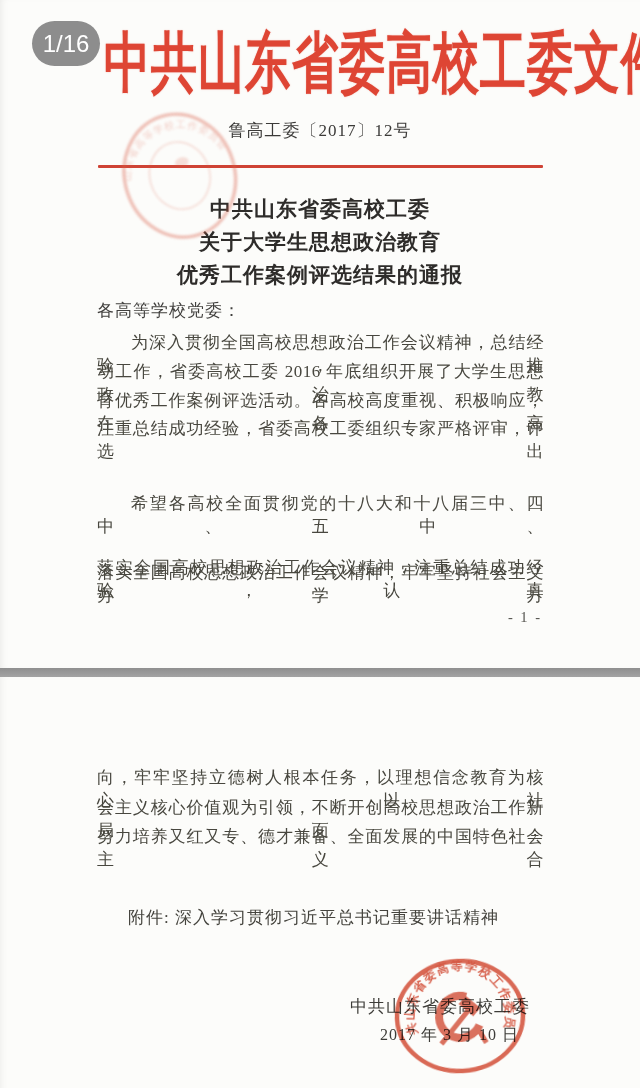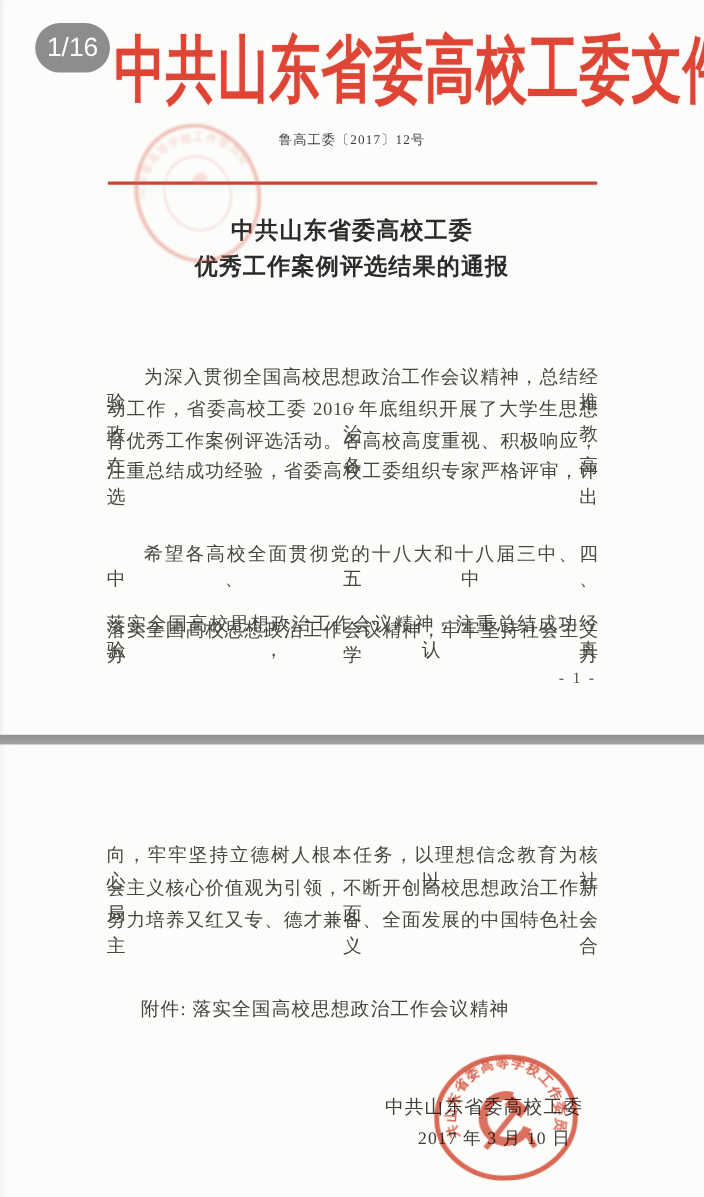--- a/index.html
+++ b/index.html
@@ -18,21 +18,21 @@
   
   .badge{position:absolute;left:32px;top:21px;width:68px;height:45px;
     background:#8d8d8d;border-radius:23px;display:flex;align-items:center;justify-content:center;
     color:#fff;font-family:"Liberation Sans","DejaVu Sans",sans-serif;font-size:24px;z-index:30;text-align:right;}
   
   .letterhead{position:absolute;left:104px;top:20px;width:528px;height:92px;
     color:#de4534;font-weight:700;font-size:46px;white-space:nowrap;text-align:center;
     letter-spacing:1px;transform:scaleY(1.42);transform-origin:50% 0;
     text-shadow:0 0 1px rgba(222,69,52,.55);}
   .doc-number{position:absolute;left:0;top:119px;width:640px;text-align:center;
-    font-size:12px;color:#3b3a38;letter-spacing:1px;}
+    font-size:17px;color:#3b3a38;letter-spacing:1px;}
   .red-rule{position:absolute;left:98px;top:165px;width:445px;height:3px;background:#cf4335;border-radius:1px;}
   .doc-title{position:absolute;left:0;top:193px;width:640px;text-align:center;
     font-size:21px;font-weight:700;color:#2e2c2a;line-height:33px;letter-spacing:1px;}
   .salutation{position:absolute;left:97px;top:299px;font-size:17px;color:#403f3d;letter-spacing:1px;}
   .bline{position:absolute;left:97px;width:447px;font-size:17px;color:#48473f;
     line-height:23px;letter-spacing:.5px;white-space:nowrap;}
   .jl{white-space:normal;text-align:justify;text-align-last:justify;}
   .ind{text-indent:34px;}
   .pgnum{position:absolute;left:495px;top:609px;width:60px;text-align:center;
     font-size:14.5px;color:#55544f;letter-spacing:2px;}
@@ -67,23 +67,25 @@
     </svg>
 
     <div class="letterhead">中共山东省委高校工委文件</div>
 
     <div class="doc-number">鲁高工委〔2017〕12号</div>
 
     <div class="red-rule"></div>
 
     <div class="doc-title">
       <div>中共山东省委高校工委</div>
+      <div>关于大学生思想政治教育</div>
       <div>优秀工作案例评选结果的通报</div>
     </div>
 
+    <div class="salutation">各高等学校党委：</div>
 
     <div class="bline jl ind" style="top:331px">为深入贯彻全国高校思想政治工作会议精神，总结经验，推</div>
     <div class="bline jl" style="top:360px">动工作，省委高校工委 2016 年底组织开展了大学生思想政治教</div>
     <div class="bline jl" style="top:389px">育优秀工作案例评选活动。各高校高度重视、积极响应，在各高</div>
     <div class="bline jl" style="top:417px">注重总结成功经验，省委高校工委组织专家严格评审，评选出</div>
     <div class="bline jl ind" style="top:492px">希望各高校全面贯彻党的十八大和十八届三中、四中、五中、</div>
     <div class="bline jl" style="top:556px">落实全国高校思想政治工作会议精神，注重总结成功经验，认真</div>
     <div class="bline jl" style="top:561px">落实全国高校思想政治工作会议精神，牢牢坚持社会主义办学方</div>
 
     <div class="pgnum">- 1 -</div>
@@ -91,21 +93,21 @@
 
   <div class="page-separator"></div>
   <div class="noise"></div>
 
   <div class="page" id="page2">
 
     <div class="bline jl" style="top:89px">向，牢牢坚持立德树人根本任务，以理想信念教育为核心，以社</div>
     <div class="bline jl" style="top:119px">会主义核心价值观为引领，不断开创高校思想政治工作新局面，</div>
     <div class="bline jl" style="top:148px">努力培养又红又专、德才兼备、全面发展的中国特色社会主义合</div>
 
-    <div class="attachment" style="top:229px">附件: 落实全国高校思想政治工作会议精神</div>
+    <div class="attachment" style="top:229px">附件: 深入学习贯彻习近平总书记重要讲话精神</div>
 
     <div class="signature" style="top:318px">中共山东省委高校工委</div>
     <div class="docdate" style="top:348px">2017 年 3 月 10 日</div>
 
     <svg class="seal" style="top:266px" viewBox="0 0 160 146">
       <ellipse cx="80" cy="73" rx="63" ry="55" fill="none" stroke="#d85a45" stroke-width="4.5" opacity=".9"></ellipse>
       <path id="sealarc" d="M 36.8 88.7 A 46 46 0 1 1 123.2 88.7" fill="none"></path>
       <text font-size="12" fill="#d85a45" letter-spacing="1.5" opacity=".95" font-weight="bold">
         <textPath href="#sealarc" startOffset="50%" text-anchor="middle">中共山东省委高等学校工作委员会</textPath>
       </text>

